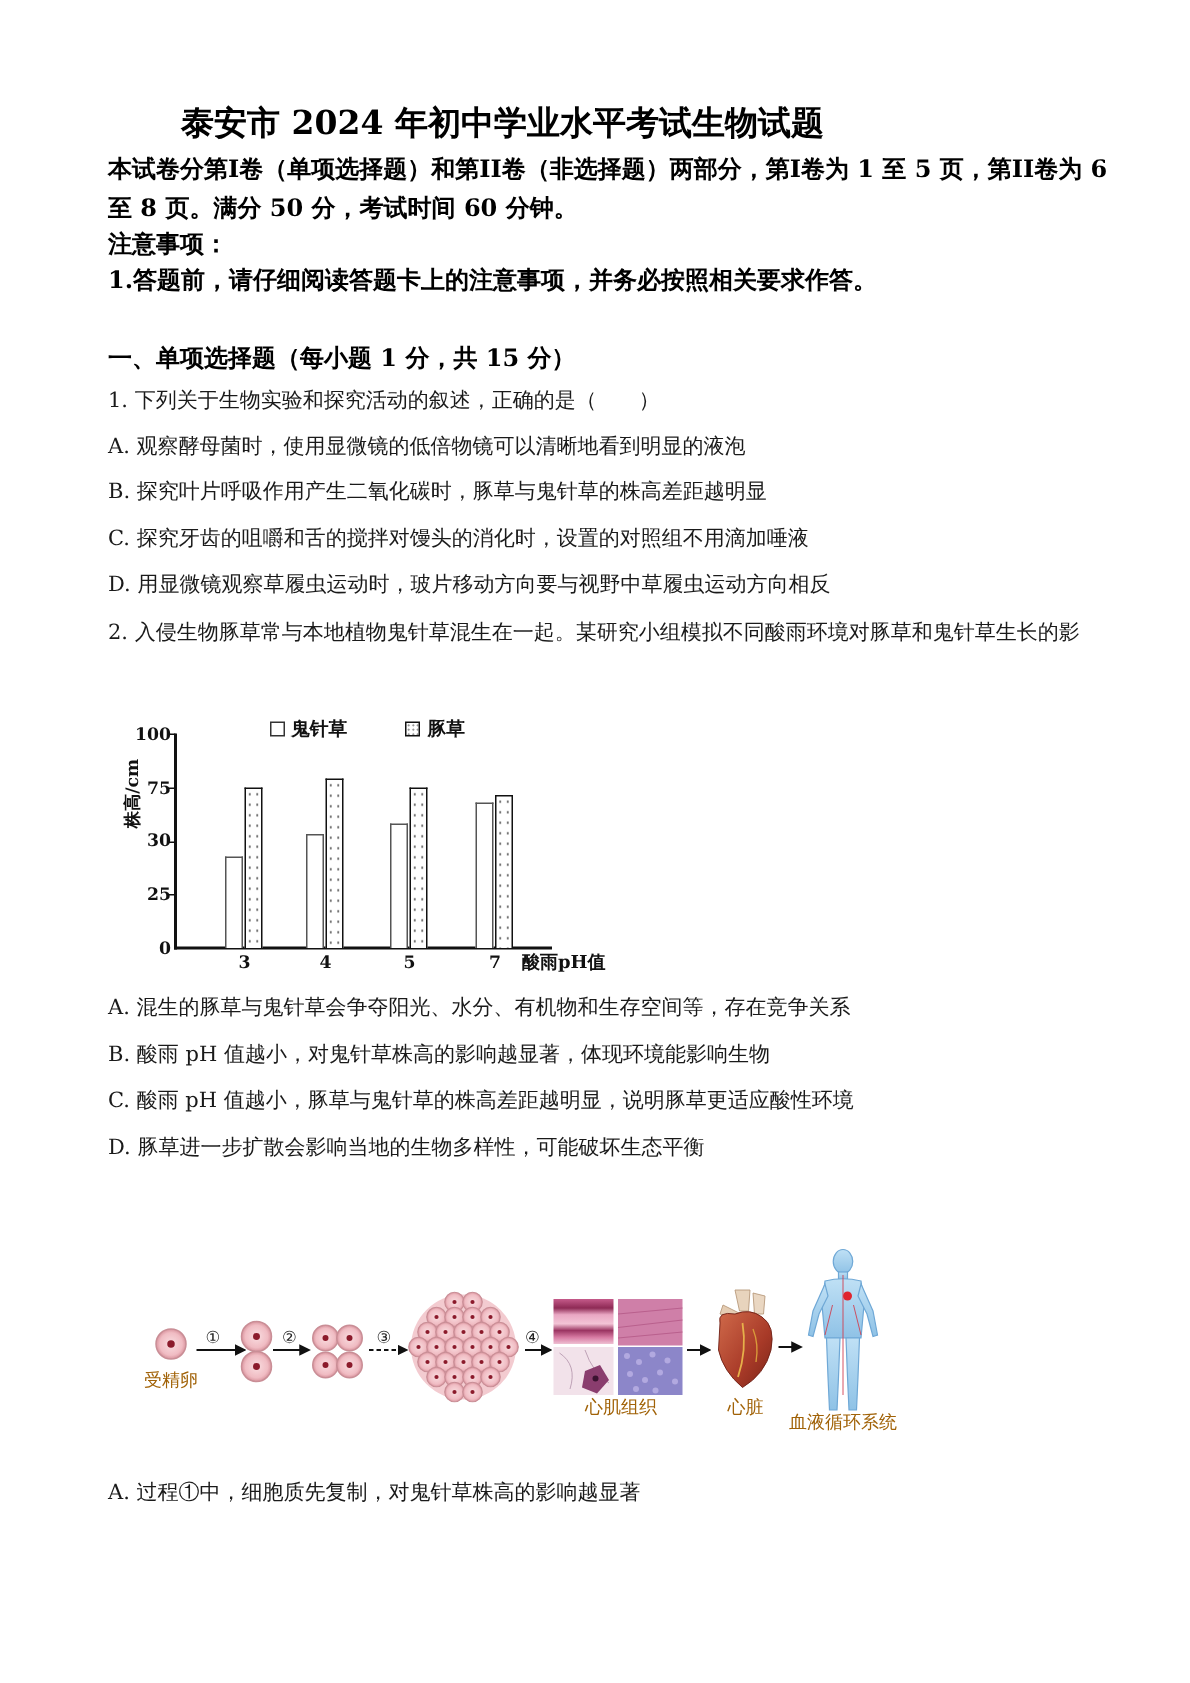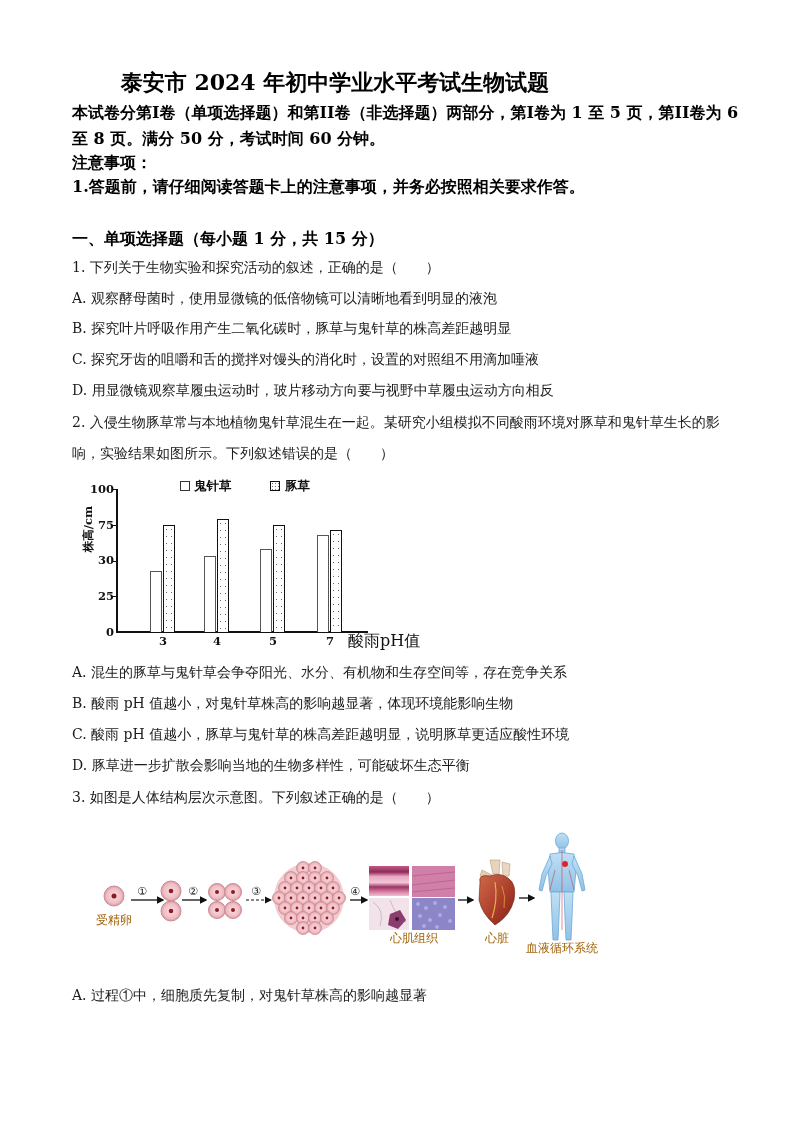--- a/index.html
+++ b/index.html
@@ -13,21 +13,21 @@
             color: #555; font-family: "DejaVu Sans", "Liberation Sans", sans-serif; }
 
   
   .chart { position: absolute; left: 70px; top: 478px; width: 350px; height: 180px;
            font-family: "DejaVu Serif", "Liberation Serif", serif; color: #111; }
   .chart .yaxis { position: absolute; left: 46px; top: 11px; width: 1.6px; height: 144px; background: #111; }
   .chart .xaxis { position: absolute; left: 46px; top: 153px; width: 252px; height: 2px; background: #111; }
   .chart .tick { position: absolute; left: 42px; width: 5px; height: 1.3px; background: #111; }
   .chart .ytl { position: absolute; left: 14px; width: 30px; text-align: right; font-size: 11.5px; font-weight: bold; line-height: 14px; }
   .chart .xtl { position: absolute; top: 156px; width: 20px; text-align: center; font-size: 11.5px; font-weight: bold; line-height: 14px; }
-  .chart .xlabel { position: absolute; left: 278px; top: 155px; font-size: 16px; font-weight: normal; line-height: 16px; white-space: nowrap; }
+  .chart .xlabel { position: absolute; left: 278px; top: 155px; font-size: 12px; font-weight: bold; line-height: 16px; white-space: nowrap; }
   .chart .ylabel { position: absolute; left: -14px; top: 44px; width: 64px; text-align: center; transform: rotate(-90deg);
                    font-size: 11.5px; font-weight: bold; line-height: 14px; white-space: nowrap; }
   .chart .bar { position: absolute; bottom: 26px; width: 12px; box-sizing: border-box; }
   .chart .bar.s0 { border: 1px solid #555; border-bottom: none; background: #fff; }
   .chart .bar.s1 { border: 1.6px solid #111; border-bottom: none; background-color: #fff;
                    background-image: radial-gradient(circle, #666 0.6px, transparent 0.9px);
                    background-size: 5px 7px; }
   .chart .lbox { position: absolute; top: 3px; width: 10px; height: 10px; box-sizing: border-box; }
   .chart .lbox.s0 { border: 1px solid #333; background: #fff; }
   .chart .lbox.s1 { border: 1.3px solid #111; background-color:#fff;
@@ -54,21 +54,20 @@
   <div class="abs bold" style="top:176px">1.答题前，请仔细阅读答题卡上的注意事项，并务必按照相关要求作答。</div>
   <div class="abs bold" style="top:228px">一、单项选择题（每小题 1 分，共 15 分）</div>
 
   <div class="abs q" style="top:257px">1. 下列关于生物实验和探究活动的叙述，正确的是（　　）</div>
   <div class="abs q" style="top:288px">A. 观察酵母菌时，使用显微镜的低倍物镜可以清晰地看到明显的液泡</div>
   <div class="abs q" style="top:318px">B. 探究叶片呼吸作用产生二氧化碳时，豚草与鬼针草的株高差距越明显</div>
   <div class="abs q" style="top:349px">C. 探究牙齿的咀嚼和舌的搅拌对馒头的消化时，设置的对照组不用滴加唾液</div>
   <div class="abs q" style="top:380px">D. 用显微镜观察草履虫运动时，玻片移动方向要与视野中草履虫运动方向相反</div>
 
   <div class="abs q" style="top:412px">2. 入侵生物豚草常与本地植物鬼针草混生在一起。某研究小组模拟不同酸雨环境对豚草和鬼针草生长的影</div>
-  <div class="abs q" style="top:443px">响，实验结果如图所示。下列叙述错误的是（　　）</div>
 
   <div class="chart">
     <div class="ylabel">株高/cm</div>
     <div class="yaxis"></div>
     <div class="xaxis"></div>
 
     <div class="tick" style="top:11px"></div>
     <div class="tick" style="top:46.7px"></div>
     <div class="tick" style="top:82.5px"></div>
     <div class="tick" style="top:118.2px"></div>
@@ -98,21 +97,20 @@
     <div class="xtl" style="left:193px">5</div>
     <div class="xtl" style="left:250px">7</div>
     <div class="xlabel">酸雨pH值</div>
   </div>
 
   <div class="abs q" style="top:693px">B. 酸雨 pH 值越小，对鬼针草株高的影响越显著，体现环境能影响生物</div>
   <div class="abs q" style="top:662px">A. 混生的豚草与鬼针草会争夺阳光、水分、有机物和生存空间等，存在竞争关系</div>
   <div class="abs q" style="top:724px">C. 酸雨 pH 值越小，豚草与鬼针草的株高差距越明显，说明豚草更适应酸性环境</div>
   <div class="abs q" style="top:755px">D. 豚草进一步扩散会影响当地的生物多样性，可能破坏生态平衡</div>
 
-  <div class="abs q" style="top:787px">3. 如图是人体结构层次示意图。下列叙述正确的是（　　）</div>
 
   <div class="diagram">
     <svg width="520" height="130" viewBox="0 0 520 130">
       <defs>
         <marker id="ah" markerWidth="6" markerHeight="6" refX="5" refY="3" orient="auto">
           <path d="M0,0 L6,3 L0,6 Z" fill="#111"></path>
         </marker>
         <radialGradient id="cellg" cx="50%" cy="50%" r="50%">
           <stop offset="0%" stop-color="#f9dde0"></stop>
           <stop offset="75%" stop-color="#f0bcc3"></stop>

